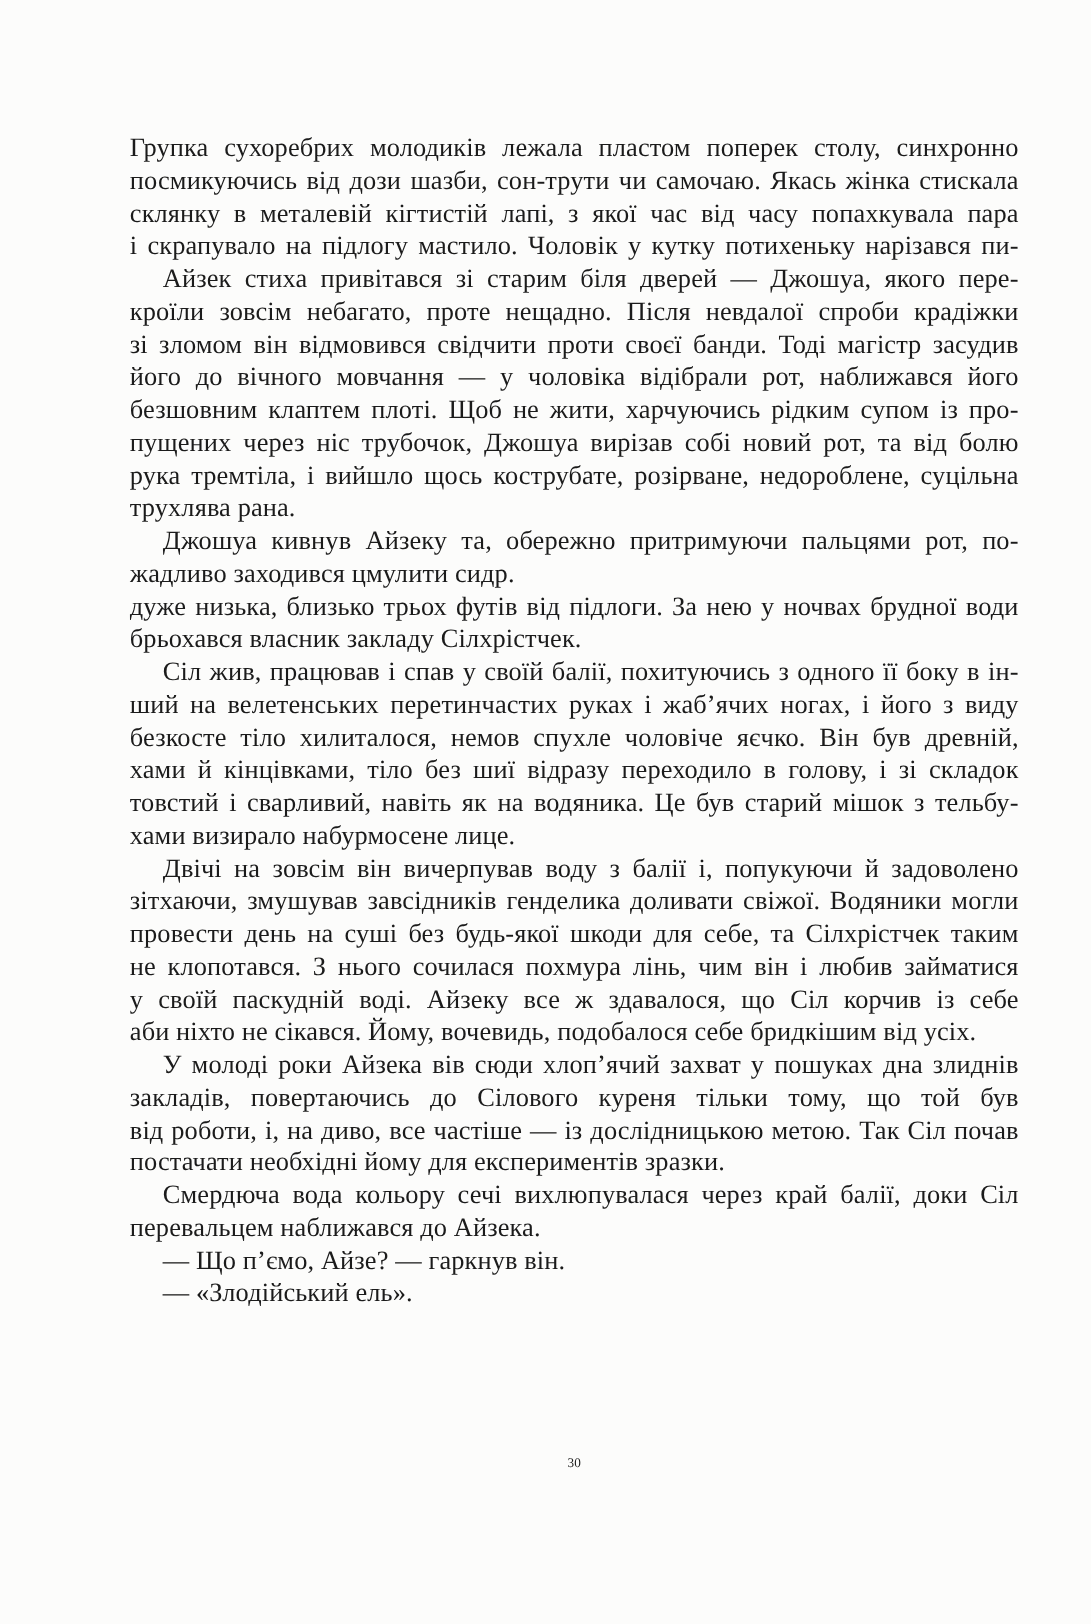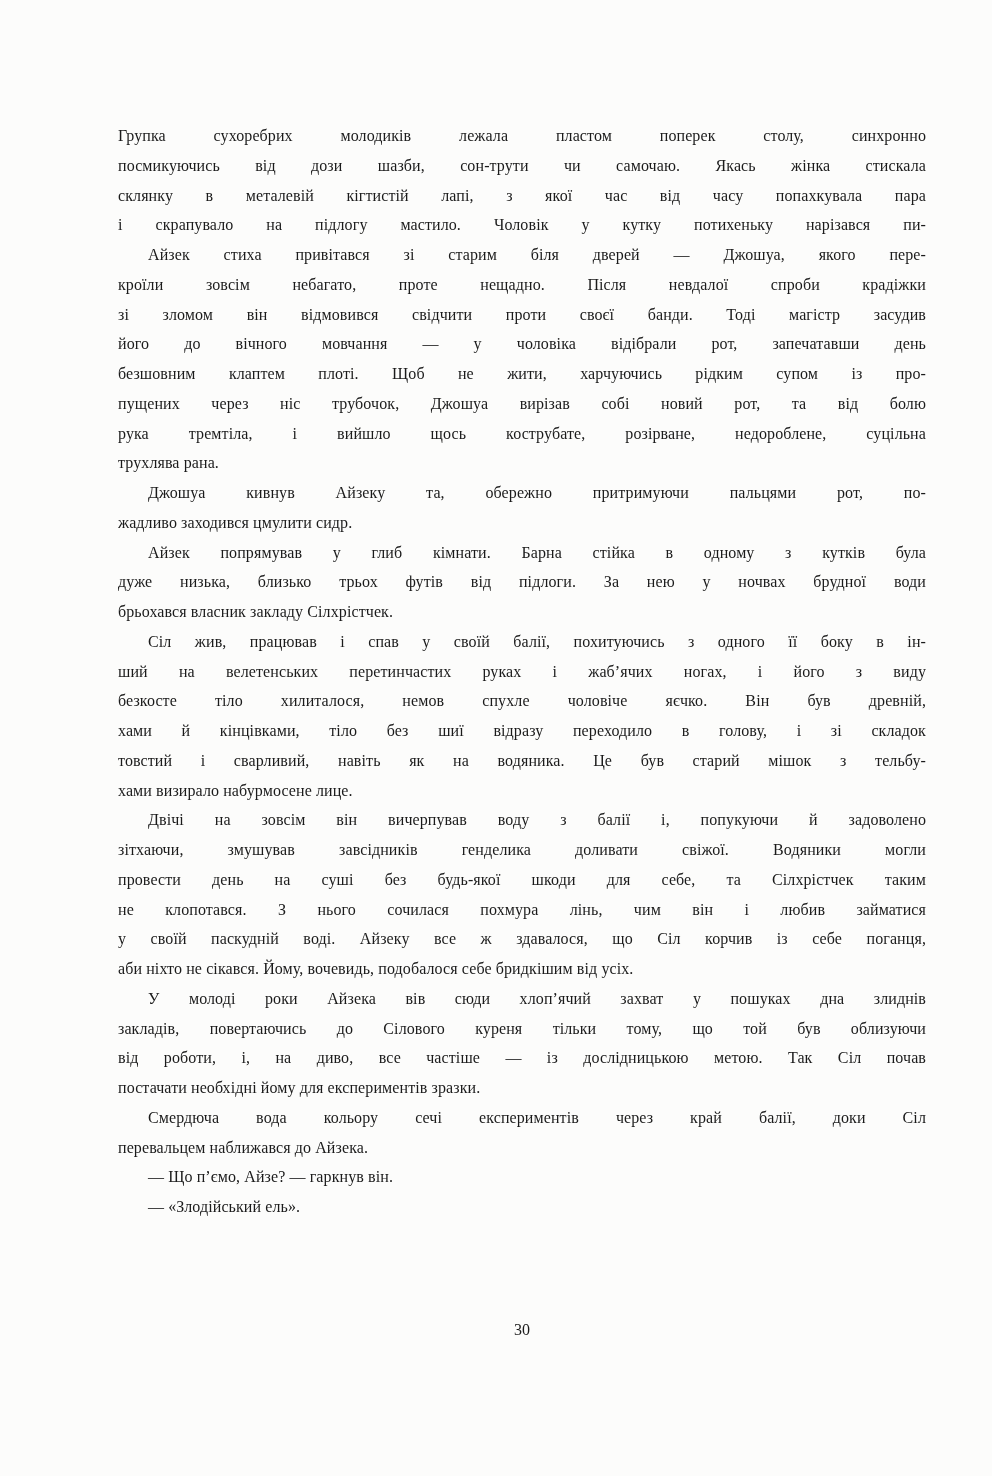--- a/index.html
+++ b/index.html
@@ -20,71 +20,70 @@
     position: absolute;
     left: 118px;
     top: 121px;
     width: 808px;
   }
   .paragraph {
     margin: 0;
     padding: 0;
   }
   .line {
-    font-size: 16px;
+    font-size: 24px;
     height: 29.75px;
     line-height: 29.75px;
     text-align: justify;
     text-align-last: justify;
     letter-spacing: 0.1px;
     overflow: hidden;
   }
   .line.last {
     text-align-last: left;
   }
   .line.indent {
     text-indent: 30px;
   }
   .pagenum {
     position: absolute;
     left: 118px;
     top: 1318px;
     width: 808px;
     text-align: center;
-    font-size: 16px;
+    font-size: 12px;
     line-height: 24px;
   }
 </style>
 </head>
 <body>
 
 <div class="page">
   <div class="textblock">
       <div class="paragraph">
         <div class="line">Групка сухоребрих молодиків лежала пластом поперек столу, синхронно</div>
         <div class="line">посмикуючись від дози шазби, сон-трути чи самочаю. Якась жінка стискала</div>
         <div class="line">склянку в металевій кігтистій лапі, з якої час від часу попахкувала пара</div>
         <div class="line">і скрапувало на підлогу мастило. Чоловік у кутку потихеньку нарізався пи-</div>
       </div>
       <div class="paragraph">
         <div class="line indent">Айзек стиха привітався зі старим біля дверей — Джошуа, якого пере-</div>
         <div class="line">кроїли зовсім небагато, проте нещадно. Після невдалої спроби крадіжки</div>
         <div class="line">зі зломом він відмовився свідчити проти своєї банди. Тоді магістр засудив</div>
-        <div class="line">його до вічного мовчання — у чоловіка відібрали рот, запечатавши день</div>
+        <div class="line">його до вічного мовчання — у чоловіка відібрали рот, наближався його</div>
         <div class="line">безшовним клаптем плоті. Щоб не жити, харчуючись рідким супом із про-</div>
         <div class="line">пущених через ніс трубочок, Джошуа вирізав собі новий рот, та від болю</div>
         <div class="line">рука тремтіла, і вийшло щось кострубате, розірване, недороблене, суцільна</div>
         <div class="line last">трухлява рана.</div>
       </div>
       <div class="paragraph">
         <div class="line indent">Джошуа кивнув Айзеку та, обережно притримуючи пальцями рот, по-</div>
         <div class="line last">жадливо заходився цмулити сидр.</div>
       </div>
       <div class="paragraph">
-        <div class="line indent">Айзек попрямував у глиб кімнати. Барна стійка в одному з кутків була</div>
         <div class="line">дуже низька, близько трьох футів від підлоги. За нею у ночвах брудної води</div>
         <div class="line last">брьохався власник закладу Сілхрістчек.</div>
       </div>
       <div class="paragraph">
         <div class="line indent">Сіл жив, працював і спав у своїй балії, похитуючись з одного її боку в ін-</div>
         <div class="line">ший на велетенських перетинчастих руках і жаб’ячих ногах, і його з виду</div>
         <div class="line">безкосте тіло хилиталося, немов спухле чоловіче яєчко. Він був древній,</div>
         <div class="line">хами й кінцівками, тіло без шиї відразу переходило в голову, і зі складок</div>
         <div class="line">товстий і сварливий, навіть як на водяника. Це був старий мішок з тельбу-</div>
         <div class="line last">хами визирало набурмосене лице.</div>
@@ -97,21 +96,21 @@
         <div class="line">у своїй паскудній воді. Айзеку все ж здавалося, що Сіл корчив із себе поганця,</div>
         <div class="line last">аби ніхто не сікався. Йому, вочевидь, подобалося себе бридкішим від усіх.</div>
       </div>
       <div class="paragraph">
         <div class="line indent">У молоді роки Айзека вів сюди хлоп’ячий захват у пошуках дна злиднів</div>
         <div class="line">закладів, повертаючись до Сілового куреня тільки тому, що той був облизуючи</div>
         <div class="line">від роботи, і, на диво, все частіше — із дослідницькою метою. Так Сіл почав</div>
         <div class="line last">постачати необхідні йому для експериментів зразки.</div>
       </div>
       <div class="paragraph">
-        <div class="line indent">Смердюча вода кольору сечі експериментів через край балії, доки Сіл</div>
+        <div class="line indent">Смердюча вода кольору сечі вихлюпувалася через край балії, доки Сіл</div>
         <div class="line last">перевальцем наближався до Айзека.</div>
       </div>
       <div class="paragraph">
         <div class="line last indent">— Що п’ємо, Айзе? — гаркнув він.</div>
       </div>
       <div class="paragraph">
         <div class="line last indent">— «Злодійський ель».</div>
       </div>
     </div>
   <div class="pagenum">30</div>

